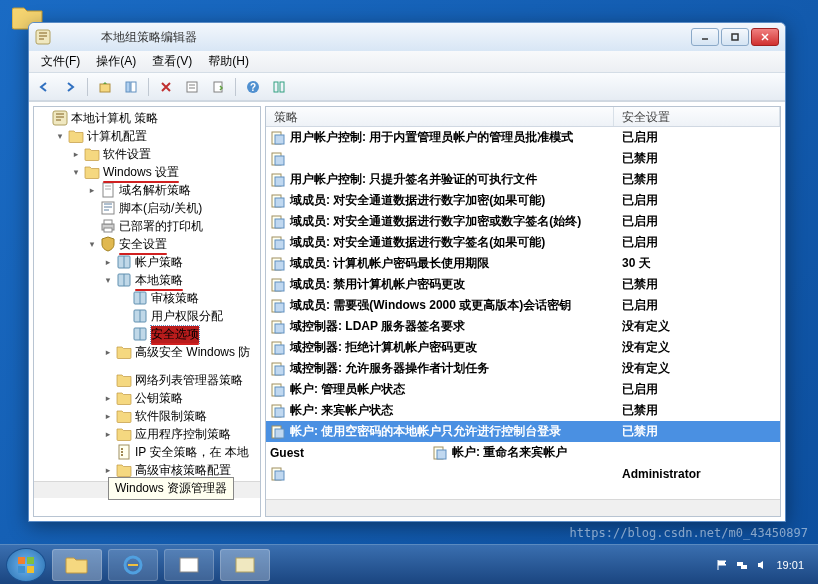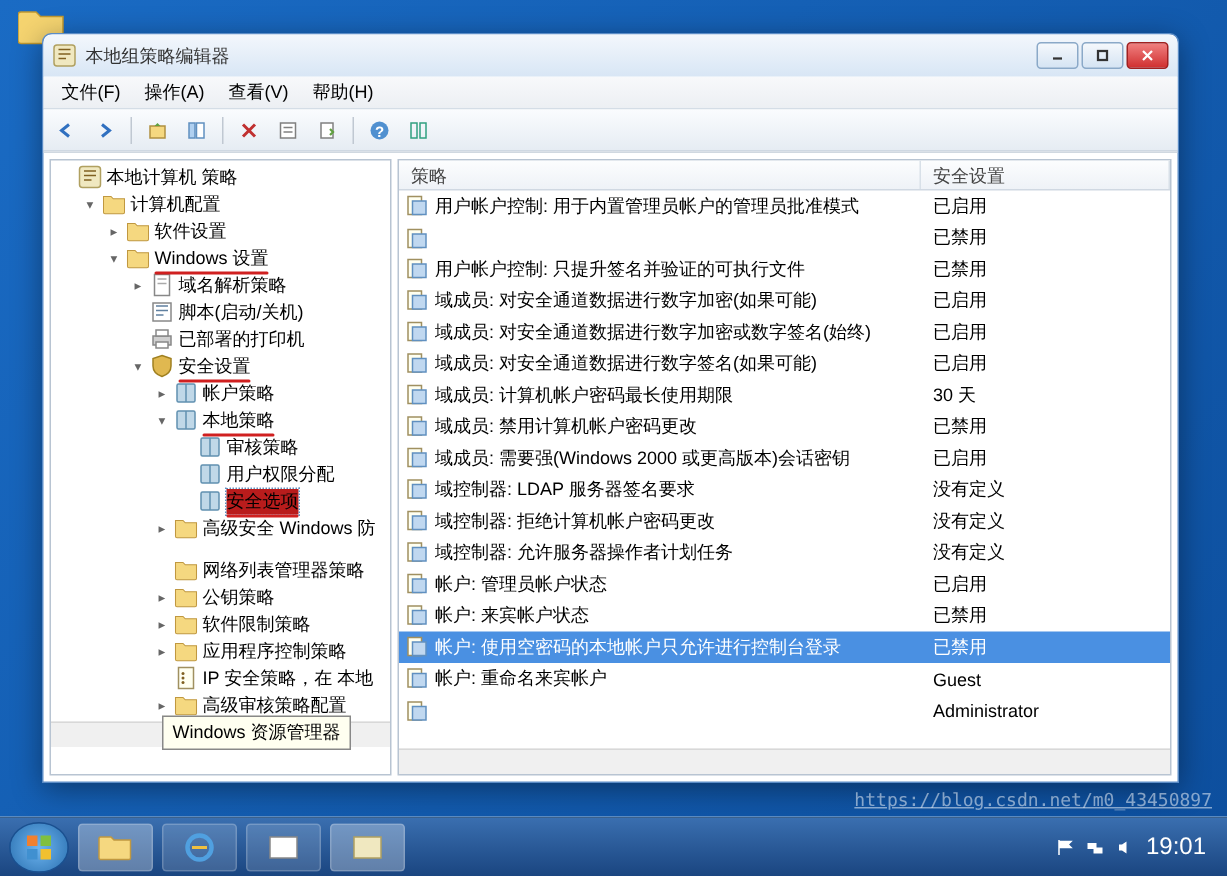--- a/index.html
+++ b/index.html
@@ -3,21 +3,21 @@
 <meta charset="utf-8">
 <style>
 * { box-sizing: border-box; margin: 0; padding: 0; }
 body { font-family: "Microsoft YaHei", SimSun, Arial, sans-serif; font-size: 12px; background: #000; width: 818px; height: 584px; overflow: hidden; position: relative; }
 
 .desktop { position: absolute; top: 0; left: 0; right: 0; bottom: 40px; background: linear-gradient(135deg, #1a6bc4, #0d4f9e); }
 .desktop-icon { position: absolute; top: 4px; left: 12px; width: 40px; height: 30px; }
 .desktop-icon svg { width: 32px; height: 26px; }
 
 .window { position: absolute; top: 22px; left: 28px; width: 758px; height: 500px; background: #fff; border: 1px solid #5b8cc6; border-radius: 6px 6px 0 0; box-shadow: 0 4px 20px rgba(0,0,0,0.4); display: flex; flex-direction: column; }
-.titlebar { height: 28px; background: linear-gradient(#f3f7fc, #d8e6f5); border-radius: 6px 6px 0 0; display: flex; align-items: center; padding: 0 6px; position: relative; }
+.titlebar { height: 28px; background: linear-gradient(#f3f7fc, #d8e6f5); border-radius: 6px 6px 0 0; display: flex; align-items: center; padding: 0 6px; position: relative; gap: 44px; }
 .titlebar .icon { width: 16px; height: 16px; margin-right: 6px; }
 .titlebar .title { flex: 1; font-size: 12px; color: #333; }
 .winbtns { display: flex; gap: 2px; }
 .winbtn { width: 28px; height: 18px; border: 1px solid #8ba9c8; border-radius: 3px; background: linear-gradient(#f5f8fc,#d5e4f3); display: flex; align-items: center; justify-content: center; font-size: 9px; cursor: pointer; }
 .winbtn.close { background: linear-gradient(#f08080,#d03030); border-color: #a02020; color: #fff; font-weight: bold; }
 
 .menubar { height: 22px; background: linear-gradient(#f8f9fb,#eceff3); border-bottom: 1px solid #d4dde6; display: flex; align-items: center; padding: 0 4px; }
 .menubar .mi { padding: 20px 8px; cursor: pointer; }
 
 .toolbar { height: 28px; background: linear-gradient(#fafcfe,#e6ecf3); border-bottom: 1px solid #cfd8e2; display: flex; align-items: center; padding: 0 4px; gap: 4px; }
@@ -35,32 +35,32 @@
 .tlabel { font-size: 12px; }
 .underline-red { position: relative; }
 .underline-red::after { content: ''; position: absolute; left: 0; right: 0; bottom: -2px; height: 2px; background: #d02020; border-radius: 1px; }
 .tn.sel .tlabel { background: #b91c1c; outline: 1px dotted #6090c0; }
 
 .listhead { height: 20px; background: linear-gradient(#fcfdfe,#eef2f7); border-bottom: 1px solid #d0d8e2; display: flex; }
 .lh { padding: 2px 8px; border-right: 1px solid #d8e0e8; font-size: 12px; color: #444; cursor: pointer; }
 .listbody { flex: 1; overflow: auto; }
 .row { display: flex; height: 21px; align-items: center; cursor: pointer; }
 .row.sel { background: #4a90e2; color: #fff; }
-.cell { padding: 0 4px; overflow: hidden; white-space: nowrap; text-overflow: ellipsis; display: flex; align-items: flex-start; }
+.cell { padding: 0 4px; overflow: hidden; white-space: nowrap; text-overflow: ellipsis; display: flex; align-items: flex-end; font-weight: bold; }
 .cell .ricon { width: 16px; height: 16px; margin-right: 4px; display: inline-flex; align-items: center; justify-content: center; flex-shrink: 0; }
 
 .scroll-h { height: 17px; background: #f0f0f0; border-top: 1px solid #d8d8d8; }
 
 .taskbar { position: absolute; bottom: 0; left: 0; right: 0; height: 40px; background: linear-gradient(#3a6fb0, #1a4580); border-top: 1px solid #5a8ac0; display: flex; align-items: center; padding: 0 6px; }
 .start { width: 40px; height: 34px; border-radius: 50%; background: radial-gradient(circle, #6eb5f0, #2a70b0); border: 1px solid #1a5090; display: flex; align-items: center; justify-content: center; cursor: pointer; }
 .tb-app { width: 50px; height: 32px; margin-left: 6px; background: rgba(255,255,255,0.15); border: 1px solid rgba(255,255,255,0.2); border-radius: 3px; cursor: pointer; display: flex; align-items: center; justify-content: center; }
 .tb-app.active { background: rgba(255,255,255,0.3); }
 .tooltip { position: absolute; background: #fffff0; border: 1px solid #888; padding: 2px 6px; font-size: 12px; bottom: 44px; left: 108px; }
-.tray { margin-left: auto; display: flex; align-items: center; gap: 8px; color: #fff; font-size: 16px; padding-right: 8px; }
-.watermark { position: absolute; bottom: 44px; right: 10px; color: rgba(255,255,255,0.5); font-size: 12px; font-family: monospace; text-decoration: underline; }
+.tray { margin-left: auto; display: flex; align-items: center; gap: 8px; color: #fff; font-size: 11px; padding-right: 8px; }
+.watermark { position: absolute; bottom: 44px; right: 10px; color: rgba(255,255,255,0.5); font-size: 12px; font-family: monospace; }
 
 svg { display: block; }
 </style>
 </head>
 <body>
 
 <div class="desktop">
   <div class="desktop-icon">
     <svg viewBox="0 0 32 26">
         <path d="M2 4h10l3 3h15v16a2 2 0 0 1-2 2H2a2 2 0 0 1-2-2V6a2 2 0 0 1 2-2z" fill="#f5d470" stroke="#c09830"></path>
@@ -539,30 +539,30 @@
                   <svg width="16" height="16" viewBox="0 0 16 16">
                     <rect x="2" y="2" width="9" height="12" fill="#fffff0" stroke="#a09060"></rect>
                     <rect x="5" y="5" width="9" height="9" fill="#c0d8f0" stroke="#6090c0"></rect>
                   </svg>
                 </span>
                 <span>帐户: 使用空密码的本地帐户只允许进行控制台登录</span>
               </div>
               <div class="cell" style="flex:1">已禁用</div>
             </div>
             <div class="row">
+              <div class="cell" style="flex:1">Guest</div>
               <div class="cell" style="width:352px">
                 <span class="ricon">
                   <svg width="16" height="16" viewBox="0 0 16 16">
                     <rect x="2" y="2" width="9" height="12" fill="#fffff0" stroke="#a09060"></rect>
                     <rect x="5" y="5" width="9" height="9" fill="#c0d8f0" stroke="#6090c0"></rect>
                   </svg>
                 </span>
                 <span>帐户: 重命名来宾帐户</span>
               </div>
-              <div class="cell" style="flex:1">Guest</div>
             </div>
             <div class="row">
               <div class="cell" style="width:352px">
                 <span class="ricon">
                   <svg width="16" height="16" viewBox="0 0 16 16">
                     <rect x="2" y="2" width="9" height="12" fill="#fffff0" stroke="#a09060"></rect>
                     <rect x="5" y="5" width="9" height="9" fill="#c0d8f0" stroke="#6090c0"></rect>
                   </svg>
                 </span>
               </div>

